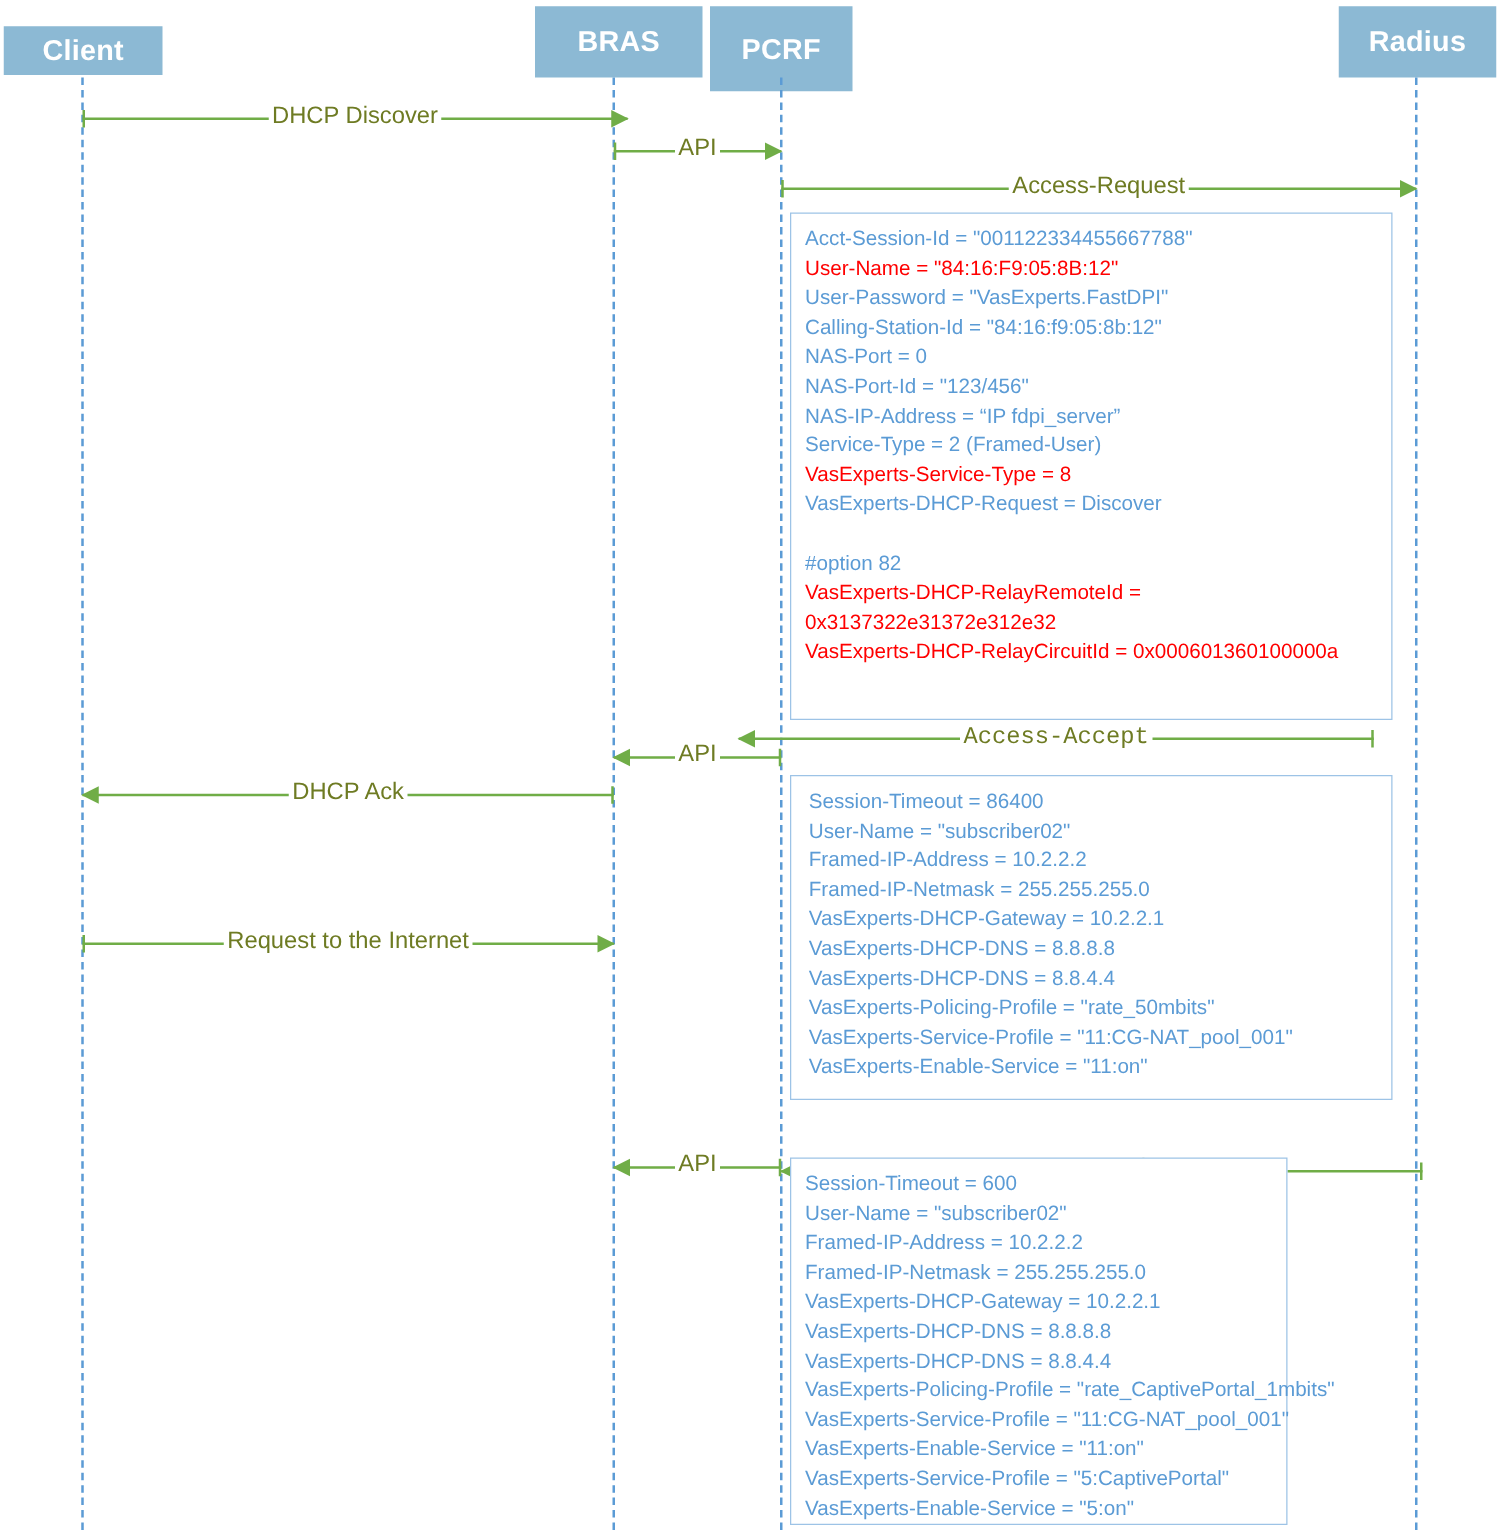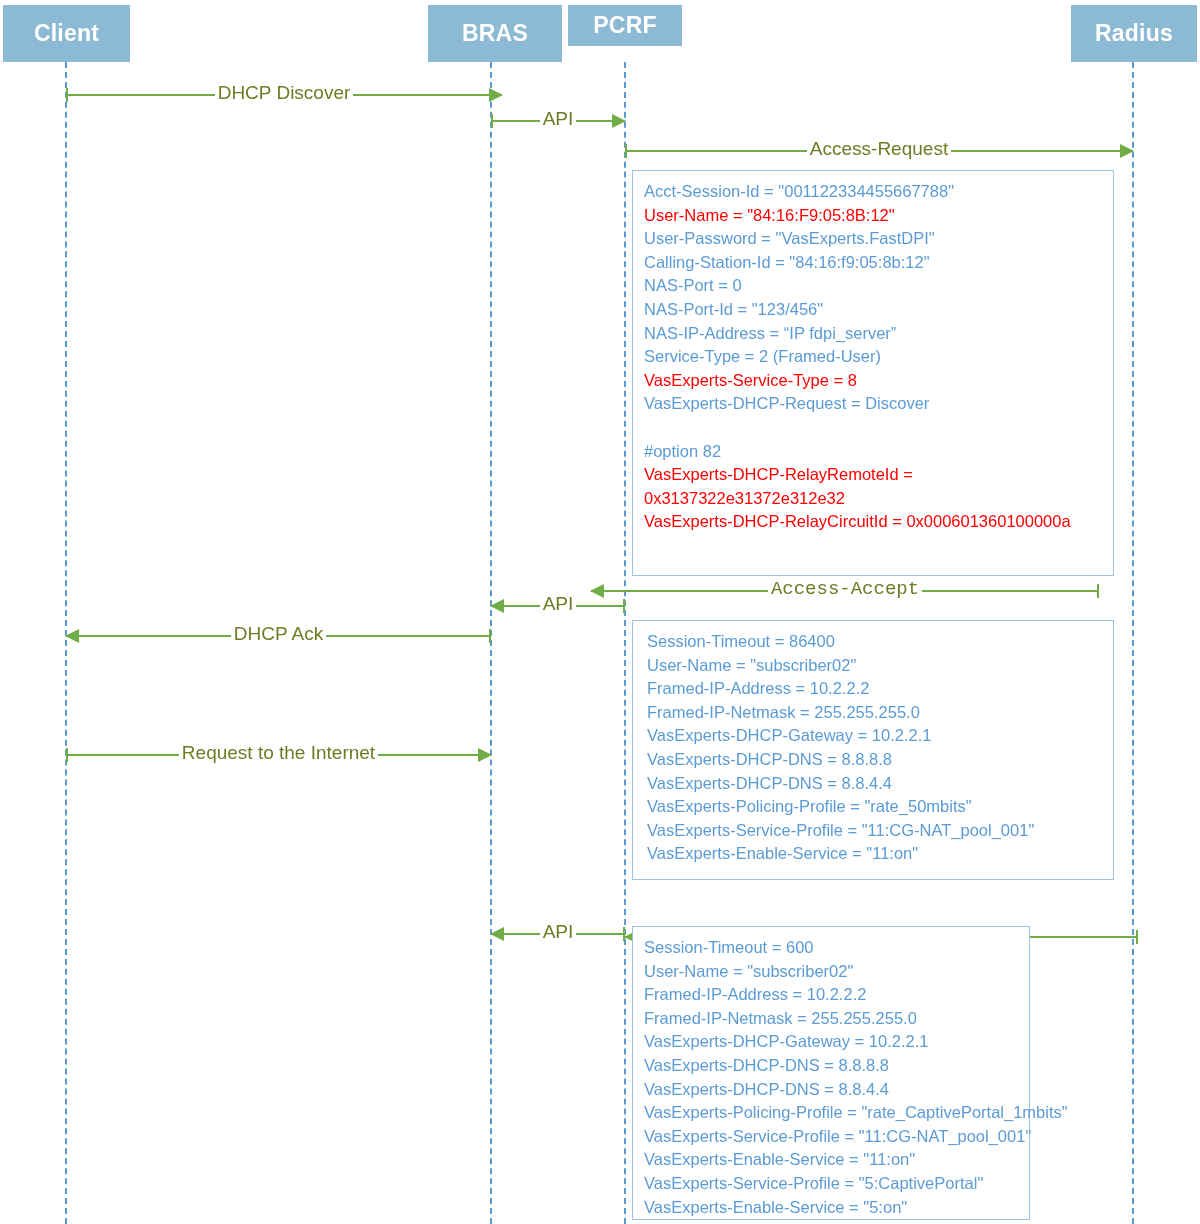--- a/index.html
+++ b/index.html
@@ -117,29 +117,29 @@
   .msgbox .line.red {
     color: #FF0000;
   }
   .msgbox .line.blank {
     height: 23.6px;
   }
 </style>
 </head>
 <body>
 
-<div class="actor-box" style="left:3px; top:5px; width:127px; height:57px;">
+<div class="actor-box" style="left:3px; top:21px; width:127px; height:39px;">
   <span>Client</span>
 </div>
 
 <div class="actor-box" style="left:428px; top:5px; width:134px; height:57px;">
   <span>BRAS</span>
 </div>
 
-<div class="actor-box" style="left:568px; top:5px; width:114px; height:41px;">
+<div class="actor-box" style="left:568px; top:5px; width:114px; height:68px;">
   <span>PCRF</span>
 </div>
 
 <div class="actor-box" style="left:1071px; top:5px; width:126px; height:57px;">
   <span>Radius</span>
 </div>
 
 <div class="lifeline" style="left:65px; top:62px; height:1162px;"></div>
 <div class="lifeline" style="left:490px; top:62px; height:1162px;"></div>
 <div class="lifeline" style="left:624px; top:62px; height:1162px;"></div>

